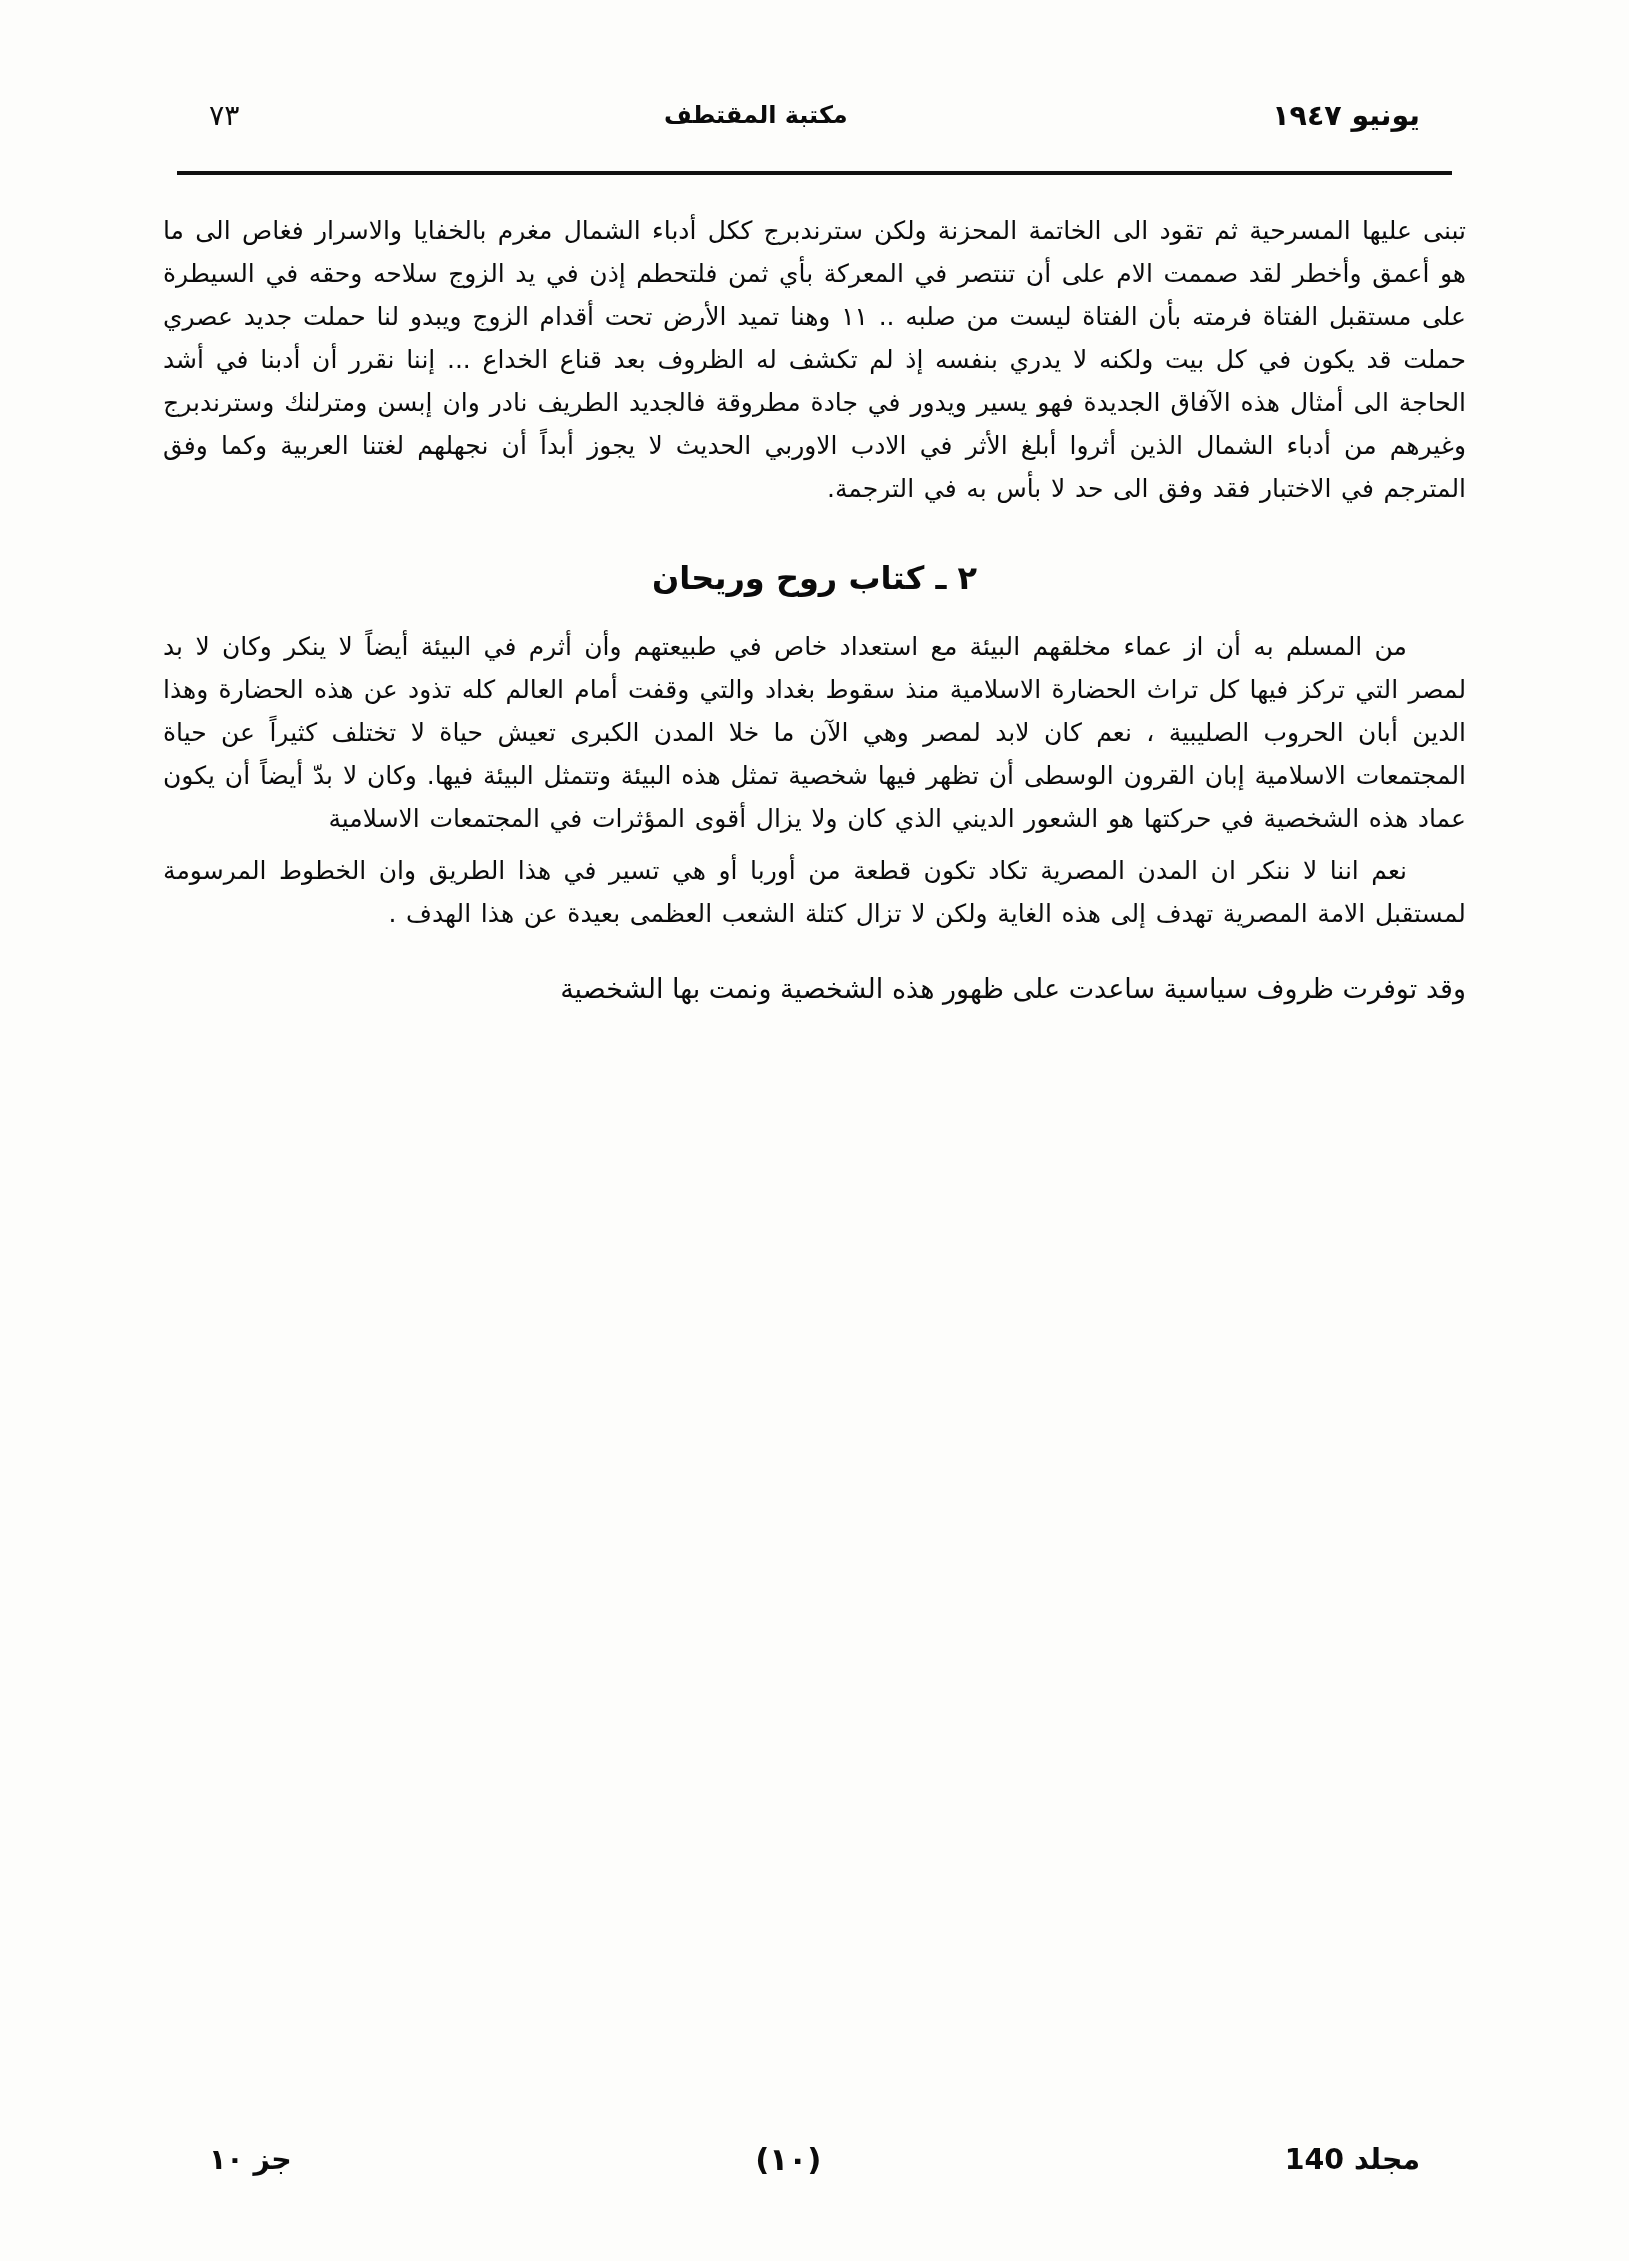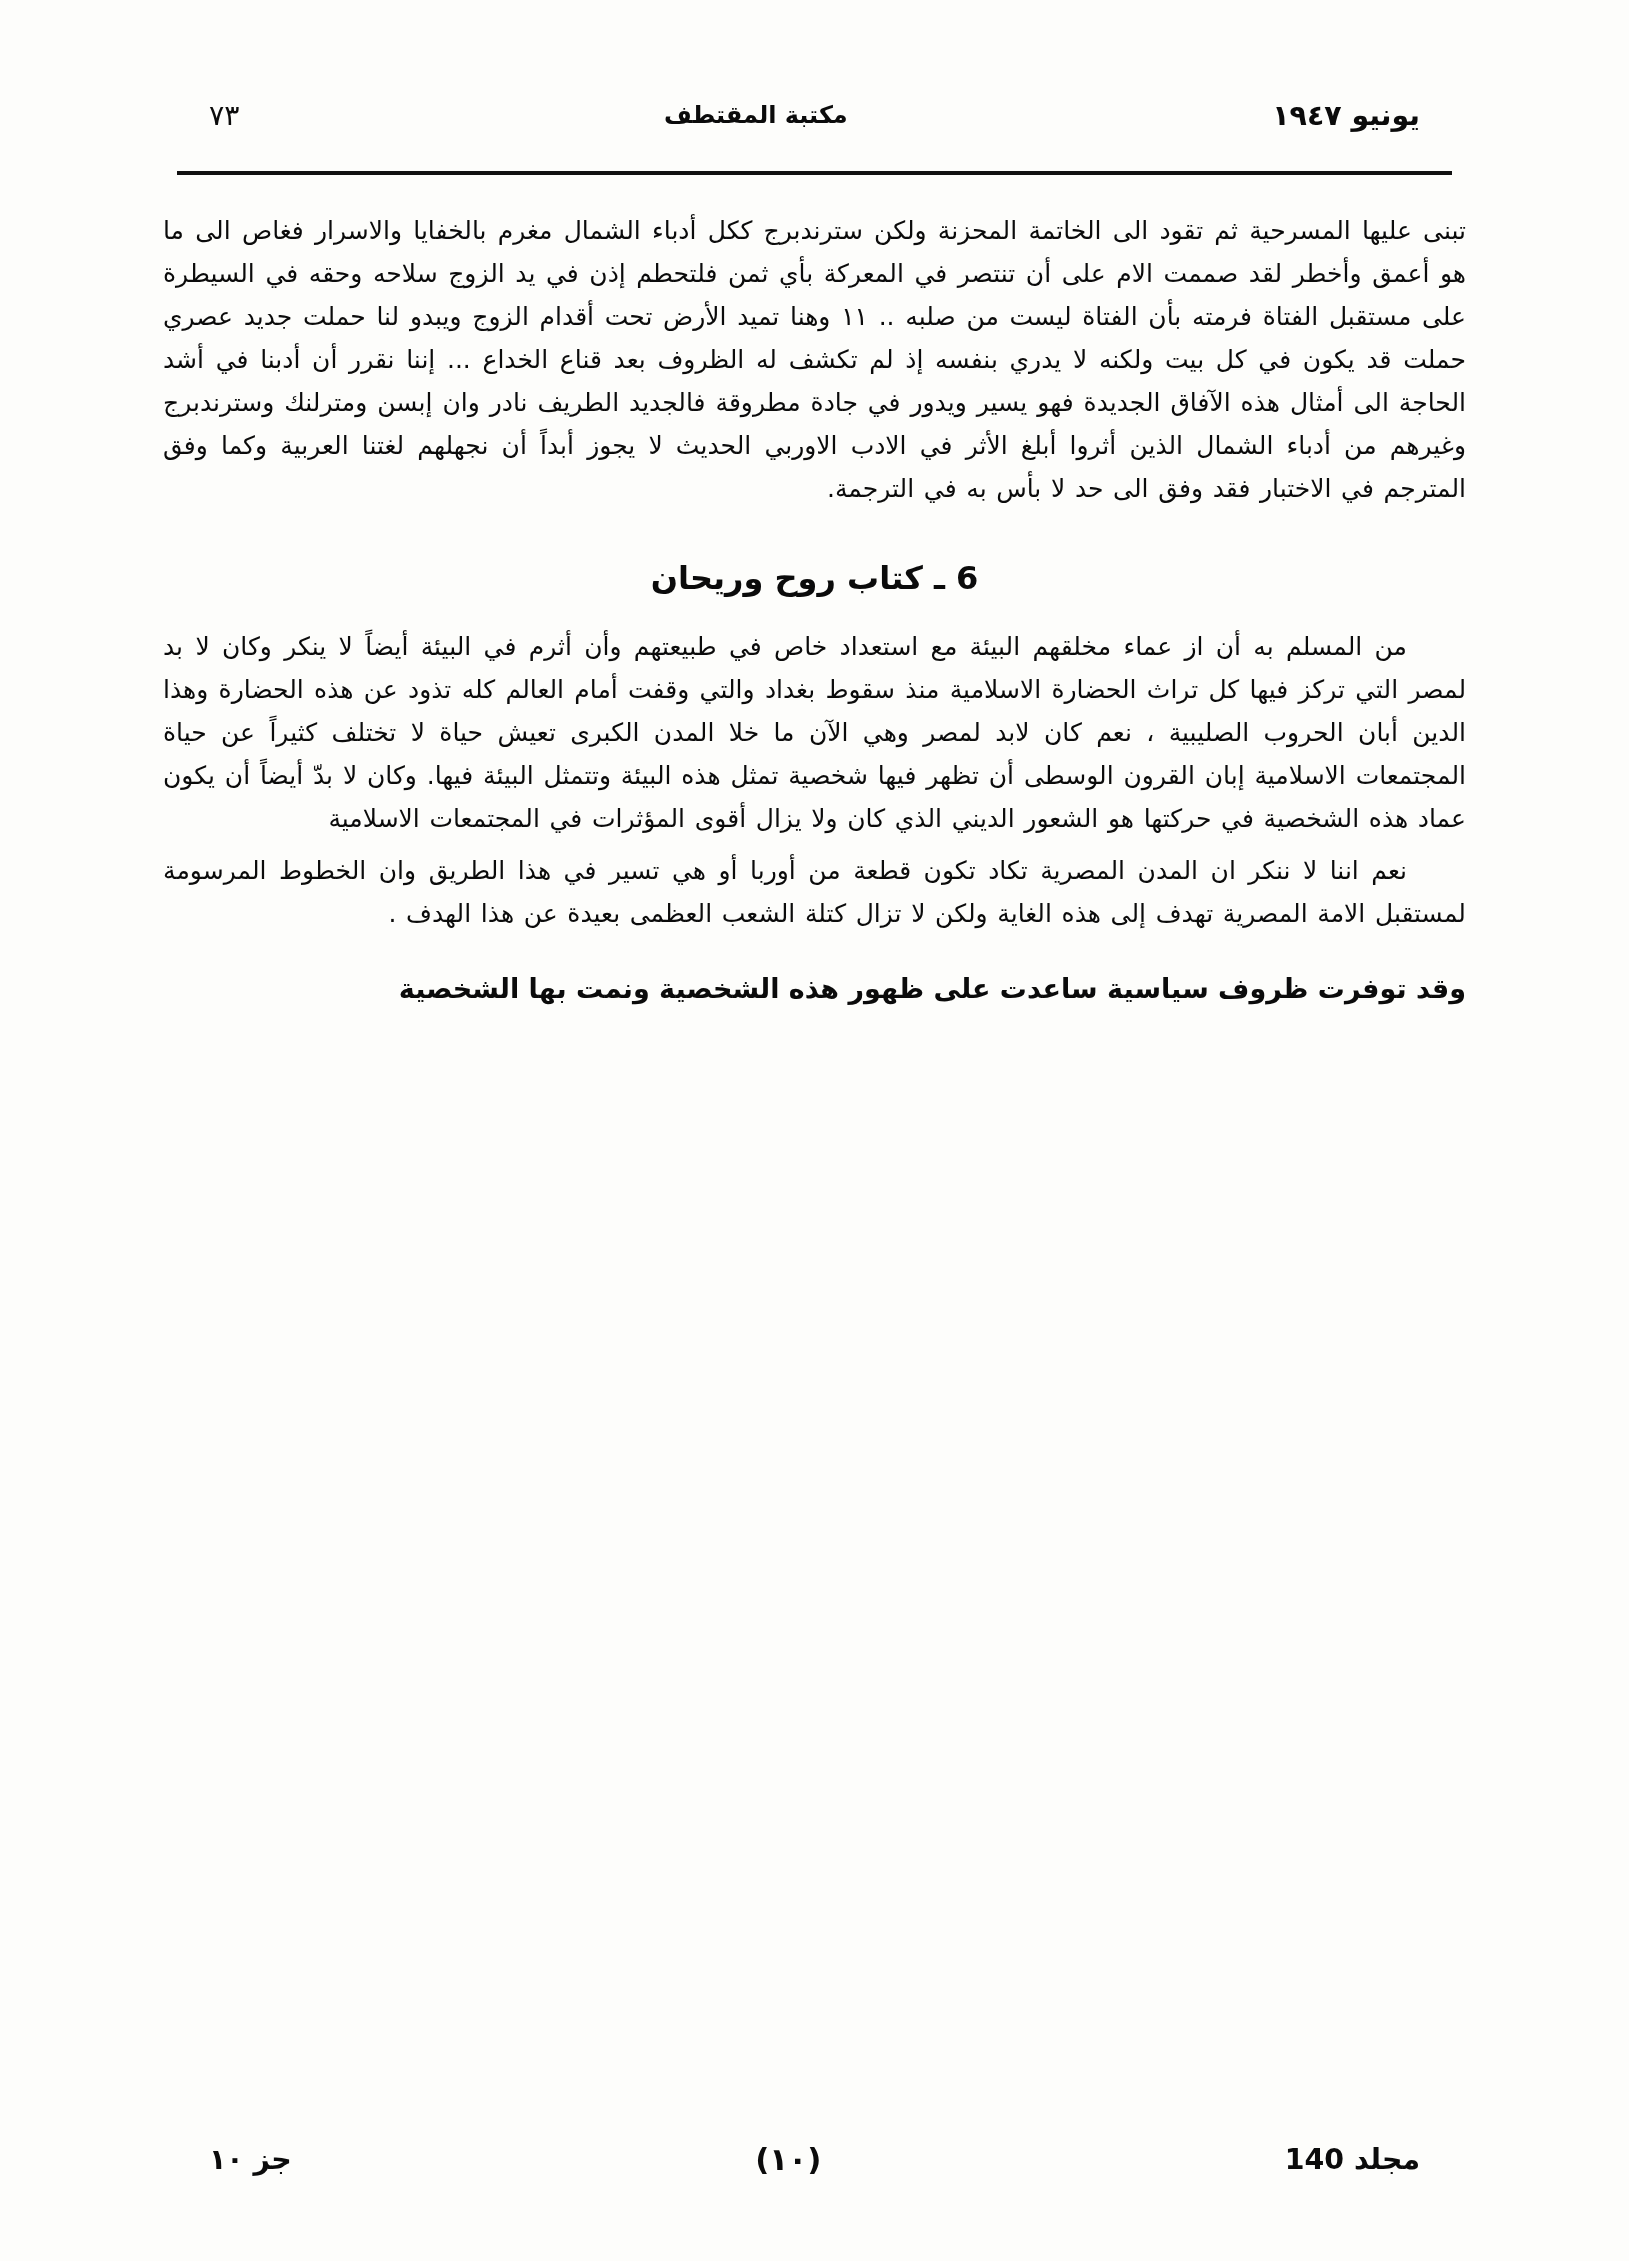--- a/index.html
+++ b/index.html
@@ -82,21 +82,21 @@
     letter-spacing: 0.8px;
   }
   .section-author {
     text-align: center;
     font-size: 28px;
     font-weight: 700;
     margin: 0 0 38px 0;
   }
   .tail-line {
     font-size: 27px;
-    font-weight: 700;
+    font-weight: 400;
     margin-top: 38px;
     text-align: justify;
   }
   
   .footer {
     position: absolute;
     bottom: 84px;
     right: 209px;
     left: 209px;
     display: flex;
@@ -125,21 +125,21 @@
     <span class="hdr-center">مكتبة المقتطف</span>
     <span class="hdr-page-num">٧٣</span>
   </div>
 
   <div class="rule"></div>
 
   <div class="content">
 
     <p class="para first-block">تبنى عليها المسرحية ثم تقود الى الخاتمة المحزنة ولكن سترندبرج ككل أدباء الشمال مغرم بالخفايا والاسرار فغاص الى ما هو أعمق وأخطر لقد صممت الام على أن تنتصر في المعركة بأي ثمن فلتحطم إذن في يد الزوج سلاحه وحقه في السيطرة على مستقبل الفتاة فرمته بأن الفتاة ليست من صلبه .. ١١ وهنا تميد الأرض تحت أقدام الزوج ويبدو لنا حملت جديد عصري حملت قد يكون في كل بيت ولكنه لا يدري بنفسه إذ لم تكشف له الظروف بعد قناع الخداع ... إننا نقرر أن أدبنا في أشد الحاجة الى أمثال هذه الآفاق الجديدة فهو يسير ويدور في جادة مطروقة فالجديد الطريف نادر وان إبسن ومترلنك وسترندبرج وغيرهم من أدباء الشمال الذين أثروا أبلغ الأثر في الادب الاوربي الحديث لا يجوز أبداً أن نجهلهم لغتنا العربية وكما وفق المترجم في الاختبار فقد وفق الى حد لا بأس به في الترجمة.</p>
 
-    <div class="section-title">6 ـ كتاب روح وريحان</div>
+    <div class="section-title">٢ ـ كتاب روح وريحان</div>
 
     <p class="para indent">من المسلم به أن از عماء مخلقهم البيئة مع استعداد خاص في طبيعتهم وأن أثرم في البيئة أيضاً لا ينكر وكان لا بد لمصر التي تركز فيها كل تراث الحضارة الاسلامية منذ سقوط بغداد والتي وقفت أمام العالم كله تذود عن هذه الحضارة وهذا الدين أبان الحروب الصليبية ، نعم كان لابد لمصر وهي الآن ما خلا المدن الكبرى تعيش حياة لا تختلف كثيراً عن حياة المجتمعات الاسلامية إبان القرون الوسطى أن تظهر فيها شخصية تمثل هذه البيئة وتتمثل البيئة فيها. وكان لا بدّ أيضاً أن يكون عماد هذه الشخصية في حركتها هو الشعور الديني الذي كان ولا يزال أقوى المؤثرات في المجتمعات الاسلامية</p>
     <p class="para indent">نعم اننا لا ننكر ان المدن المصرية تكاد تكون قطعة من أوربا أو هي تسير في هذا الطريق وان الخطوط المرسومة لمستقبل الامة المصرية تهدف إلى هذه الغاية ولكن لا تزال كتلة الشعب العظمى بعيدة عن هذا الهدف .</p>
 
     <p class="tail-line">وقد توفرت ظروف سياسية ساعدت على ظهور هذه الشخصية ونمت بها الشخصية</p>
   </div>
 
   <div class="footer">
     <span>مجلد 140</span>
     <span class="f-center">(١٠)</span>

